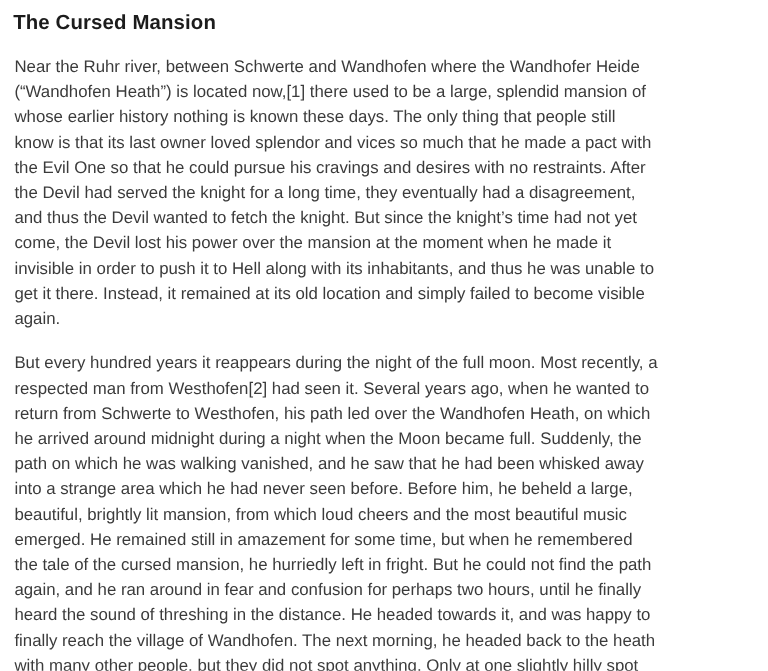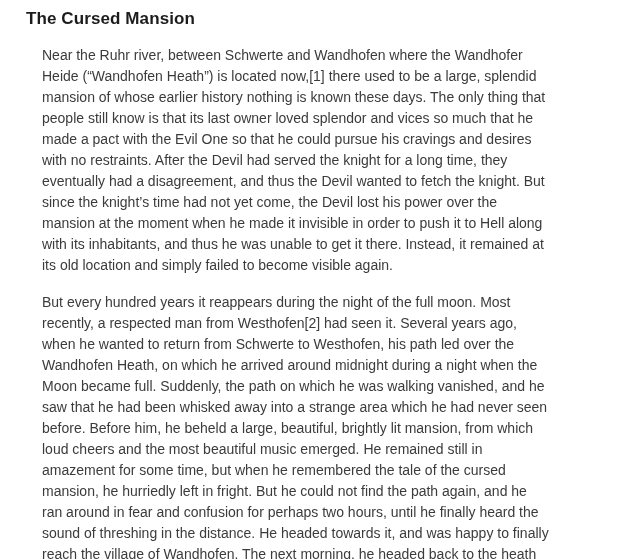--- a/index.html
+++ b/index.html
@@ -11,32 +11,32 @@
     height: 559px;
     overflow: hidden;
     box-sizing: border-box;
     background: var(--bg, #ffffff);
     font-family: "Liberation Sans", "DejaVu Sans", sans-serif;
   }
   .page {
     box-sizing: border-box;
     width: 568px;
     height: 559px;
-    padding: 9px 19px 0 26px;
+    padding: 9px 19px 0 11px;
   }
   .page-title {
     margin: 0 0 17px 0;
     font-size: 17px;
     line-height: 19px;
     font-weight: bold;
     color: var(--heading, #1c1c1c);
     letter-spacing: 0.1px;
   }
   .body-paragraph {
-    margin: 0 0 16px 16px;
+    margin: 0 0 16px 1px;
     font-size: 14px;
     line-height: 21px;
     color: var(--body-text, #3b3b3b);
   }
 </style>
 </head>
 <body>
 
 <div class="page">
   <h1 class="page-title">The Cursed Mansion</h1>

